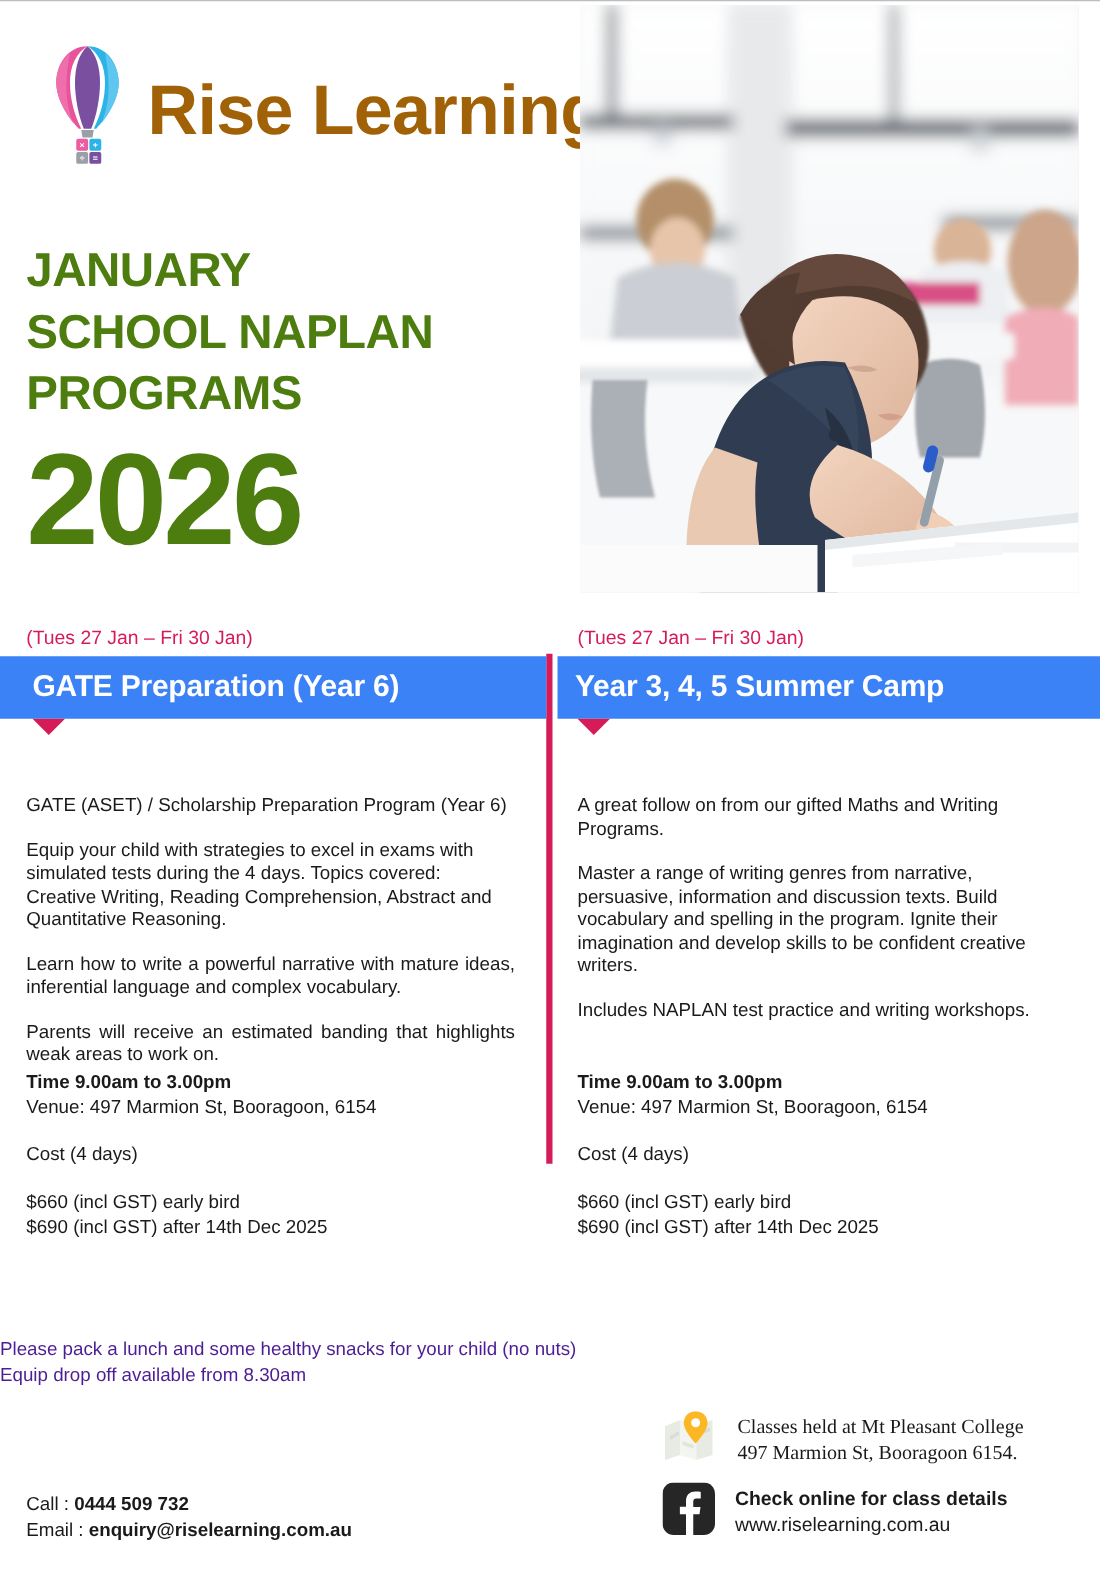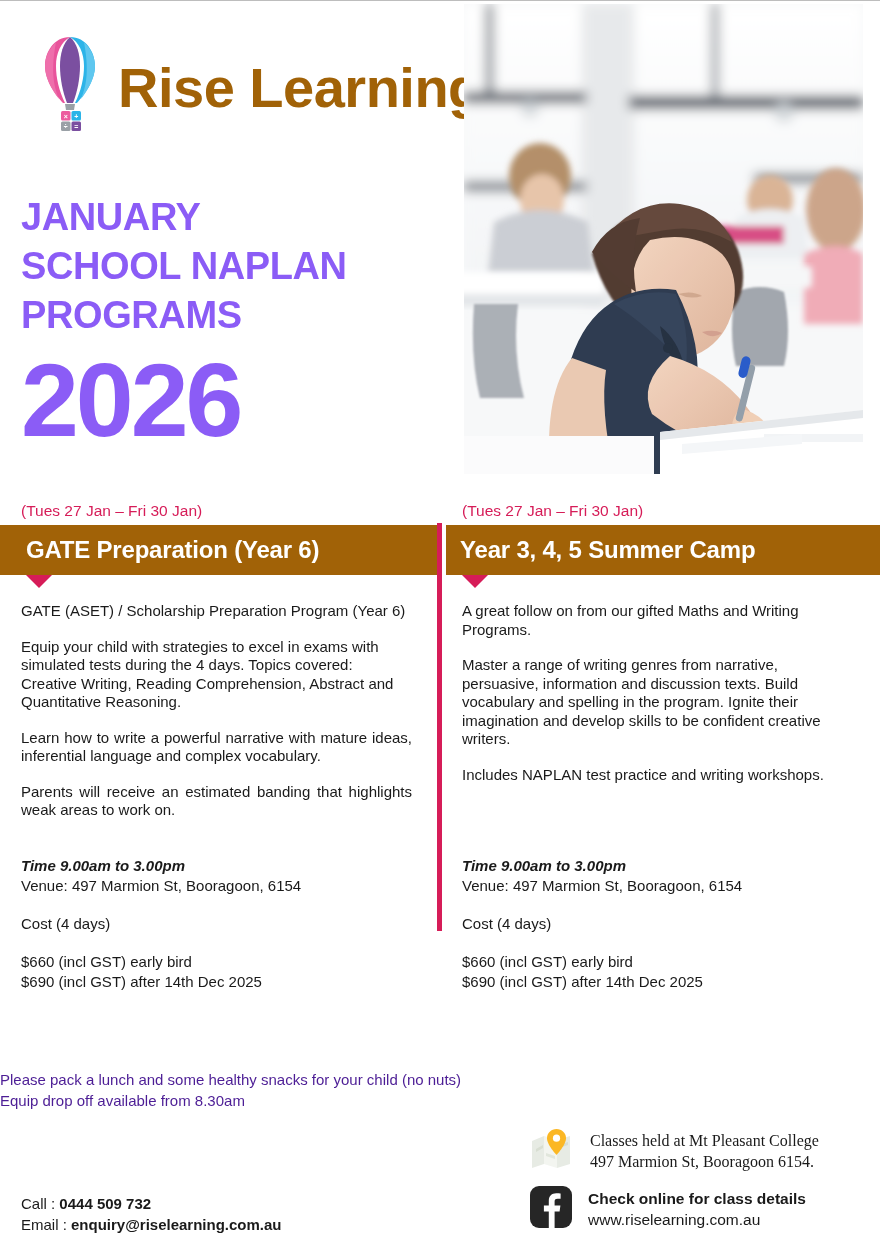--- a/index.html
+++ b/index.html
@@ -38,21 +38,21 @@
     letter-spacing: -0.5px;
     margin-left: 10px;
     white-space: nowrap;
   }
 
   
   .headline {
     position: absolute;
     left: 21px;
     top: 192px;
-    color: #8b5cf6;
+    color: #4d7c0f;
     font-weight: bold;
     font-size: 38px;
     line-height: 49px;
     letter-spacing: -0.4px;
   }
   .headline .yearbig {
     display: block;
     font-size: 104px;
     line-height: 104px;
     letter-spacing: -3px;
@@ -82,21 +82,21 @@
     font-weight: normal;
     padding-left: 21px;
     line-height: 20px;
     margin-bottom: 4px;
     white-space: nowrap;
   }
   .col-right .date-line { padding-left: 16px; }
 
   .band {
     position: relative;
-    background: #a16207;
+    background: #3b82f6;
     height: 50px;
   }
   .band-title {
     color: #ffffff;
     font-size: 24px;
     font-weight: bold;
     line-height: 50px;
     padding-left: 26px;
     letter-spacing: -0.2px;
     white-space: nowrap;
@@ -115,39 +115,39 @@
 
   .divider {
     position: absolute;
     left: 437px;
     top: 522px;
     width: 5px;
     height: 408px;
     background: #d61c58;
   }
 
-  .body-block { padding: 27px 25px 0 21px; }
+  .body-block { padding: 27px 25px 0 21px; margin-top: 34px; }
   .col-right .body-block { padding: 27px 25px 0 16px; }
 
   .body-block p {
     margin: 0 0 17px 0;
     font-size: 15px;
     line-height: 18.5px;
     color: #1a1a1a;
   }
   .body-block p.justify { text-align: justify; }
 
   .details { padding: 0 25px 0 21px; }
   .col-right .details { padding: 0 25px 0 16px; }
   .details .line {
     font-size: 15px;
     line-height: 20px;
     color: #1a1a1a;
   }
-  .details .line.bold { font-weight: bold; font-style: italic; }
+  .details .line.bold { font-weight: bold; }
   .details .gap { height: 18px; }
 
   .details-left  { position: absolute; top: 355px; left: 0; right: 0; }
   .details-right { position: absolute; top: 355px; left: 0; right: 0; }
 
   
   .note {
     position: absolute;
     left: 0; right: 0;
     top: 1068px;

